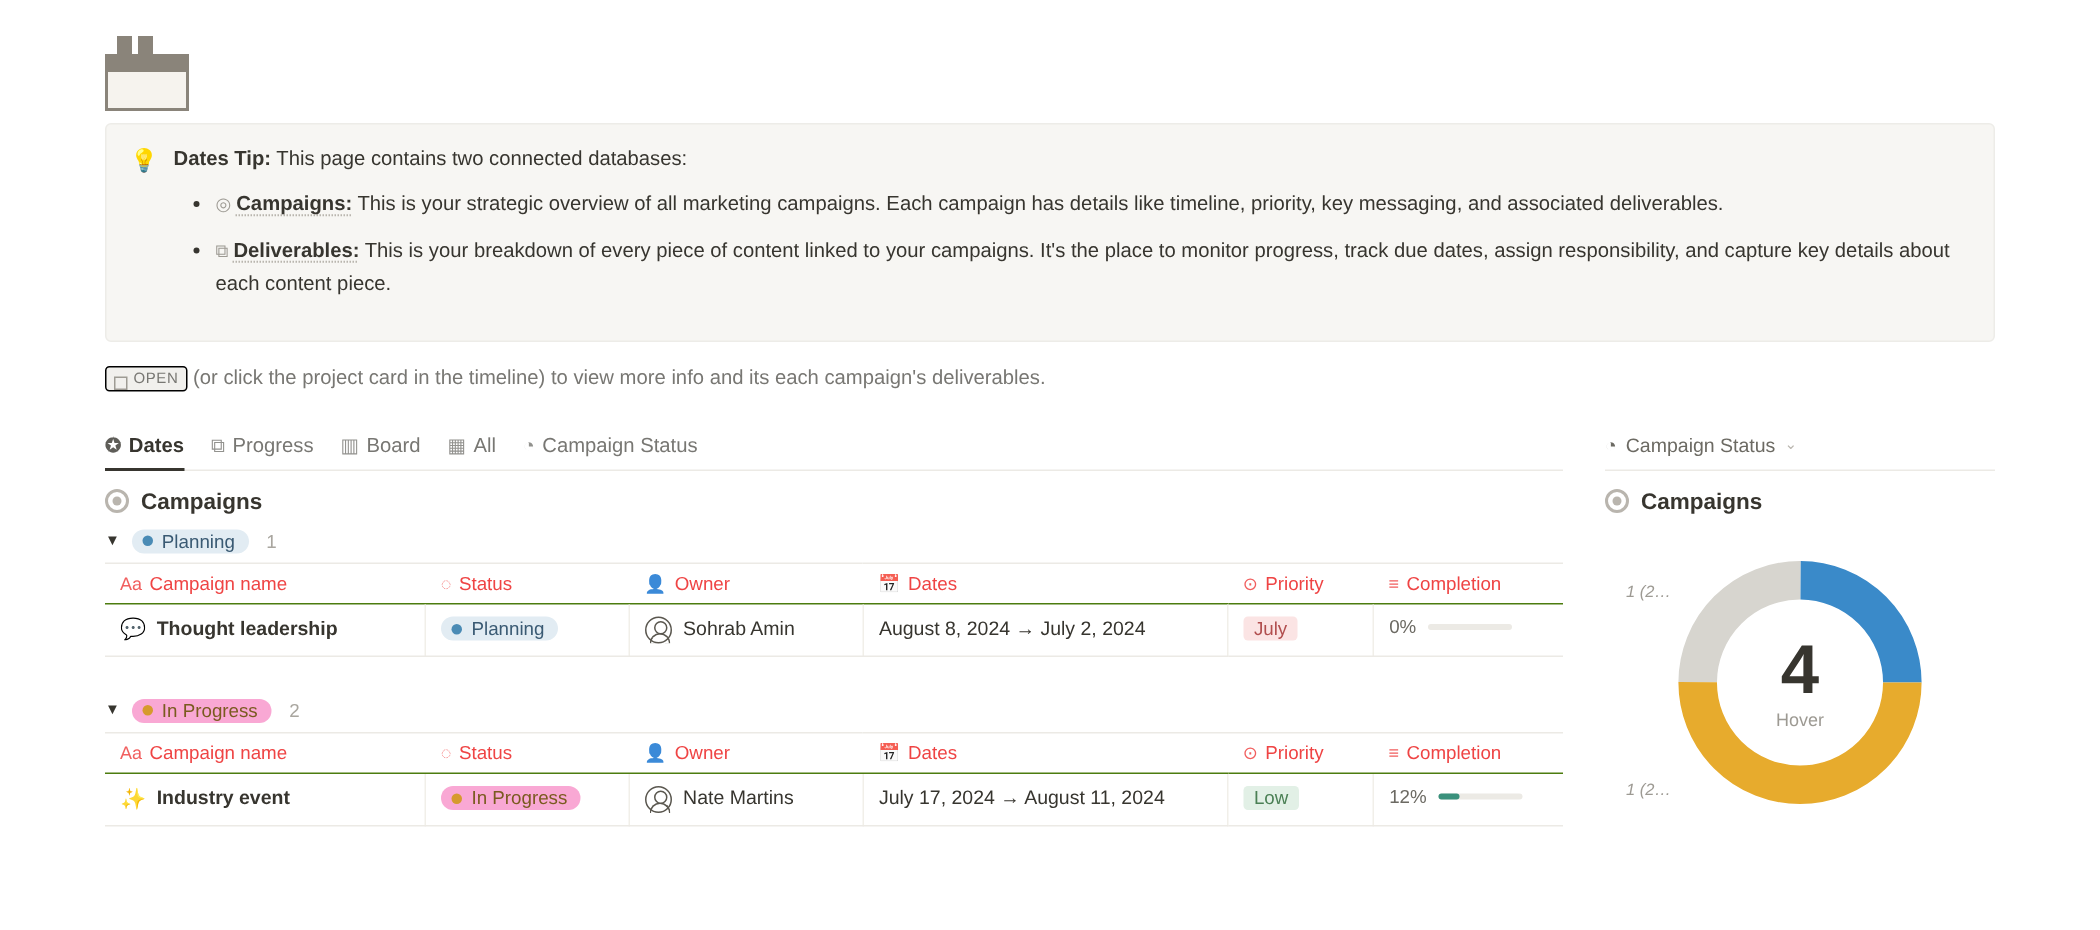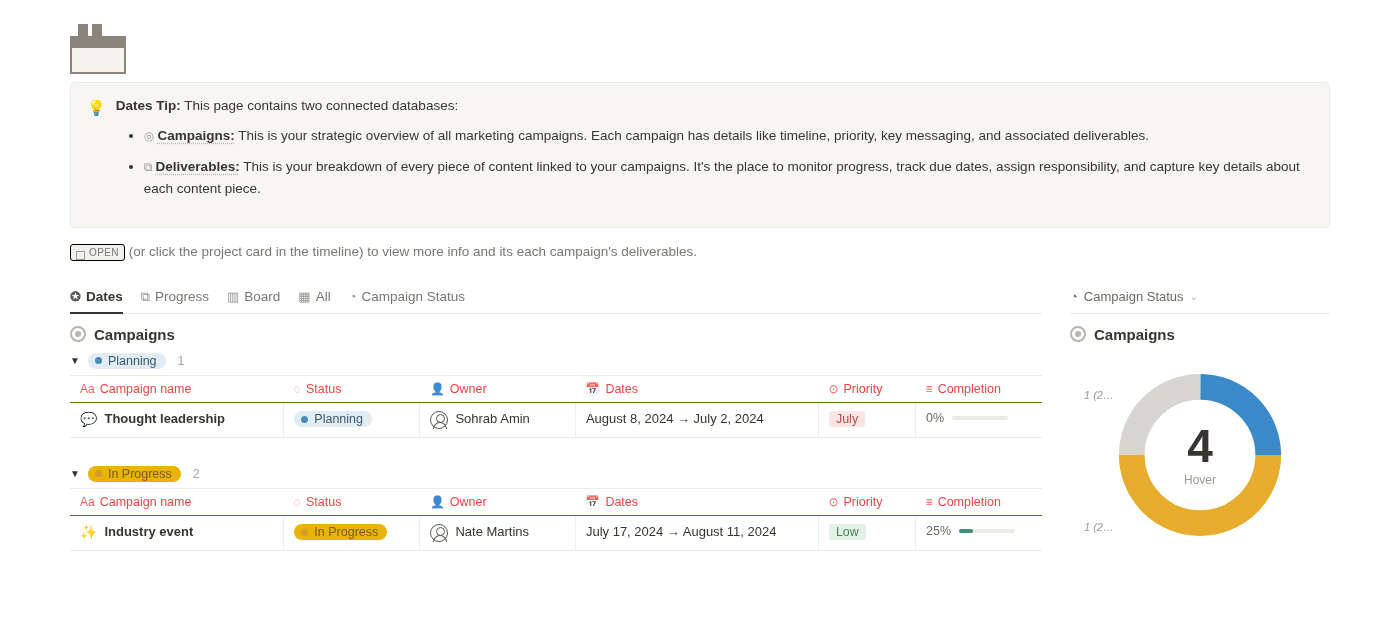--- a/index.html
+++ b/index.html
@@ -63,21 +63,21 @@
     .db-heading .circ::after { content:""; width:6px; height:6px; border-radius:50%; background:#b9b5ae; }
     .group-header { display:flex; align-items:center; gap:8px; font-size:13px; margin:10px 0 6px; }
     .tri { font-size:10px; color:#37352f; }
     .status-chip {
       display:inline-flex; align-items:center; gap:6px;
       padding:1px 9px 1px 7px; border-radius:10px; font-size:12.5px;
     }
     .status-chip .dot { width:7px; height:7px; border-radius:50%; display:inline-block; }
     .chip-planning { background:#e2ecf3; color:#3a5a73; }
     .chip-planning .dot { background:#4a8bb5; }
-    .chip-progress { background:#eab308; color:#7a5a1f; }
+    .chip-progress { background:#f9a8d4; color:#7a5a1f; }
     .chip-progress .dot { background:#d69a2d; }
     .group-count { color:#a9a69f; font-size:12.5px; margin-left:4px; }
     table.db { width:100%; border-collapse:collapse; font-size:13px; }
     table.db th {
       text-align:left; font-weight:400; color:#ef4444; font-size:12.5px;
       border-bottom:1px solid #4d7c0f; border-top:1px solid #eceae5;
       padding:6px 10px 6px 10px;
     }
     table.db th .hicon { font-size:12px; margin-right:5px; opacity:.85; }
     table.db td {
@@ -274,21 +274,21 @@
                 <td>
                   <div class="owner-cell">
                     <span class="avatar"></span>
                     <span>Nate Martins</span>
                   </div>
                 </td>
                 <td>July 17, 2024 → August 11, 2024</td>
                 <td><span class="priority-chip pri-low">Low</span></td>
                 <td>
                   <div class="comp-cell">
-                    <span>25%</span>
+                    <span>12%</span>
                     <span class="comp-bar">
                       <span class="fill" style="width:25%"></span>
                     </span>
                   </div>
                 </td>
               </tr>
             </tbody>
           </table>
         </div>
     </div>

